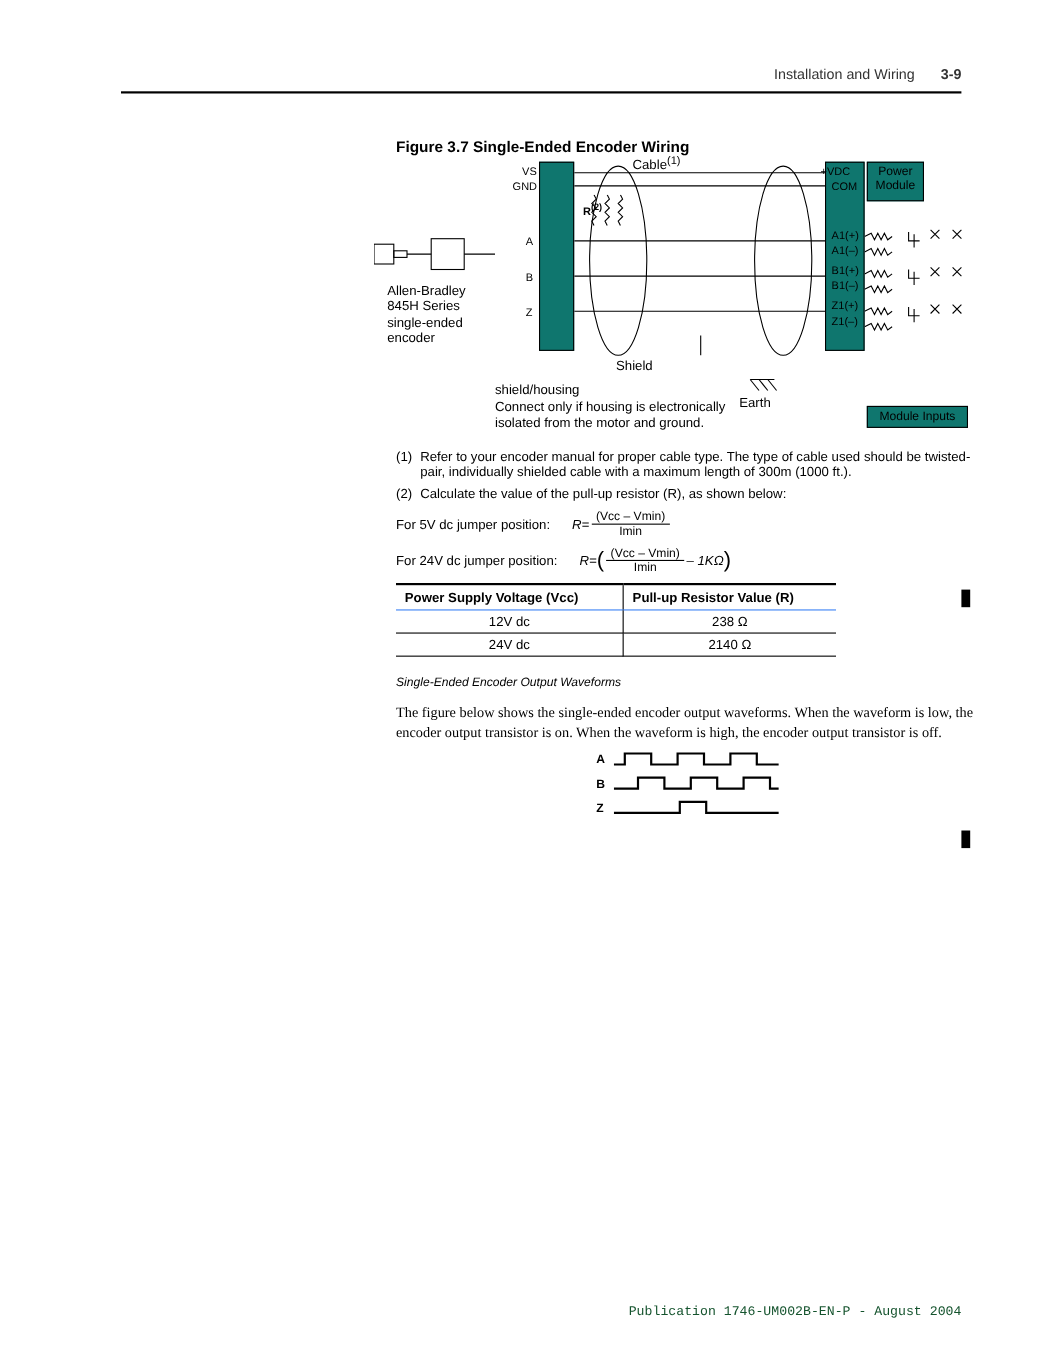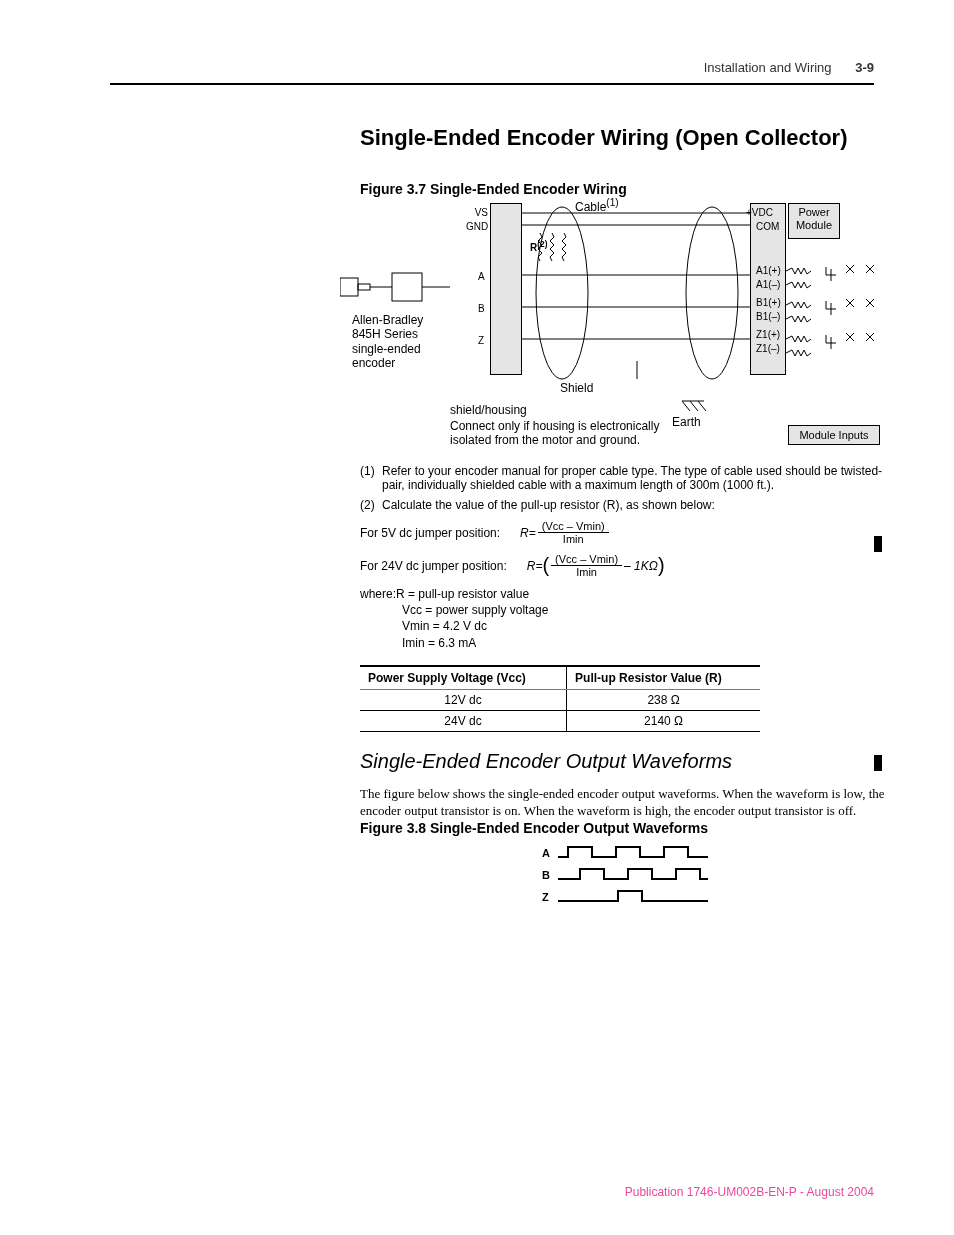--- a/index.html
+++ b/index.html
@@ -105,70 +105,69 @@
   }
   table.data td {
     border-bottom: 1px solid #000;
     padding: 3px 8px;
     text-align: center;
   }
   table.data th:first-child, table.data td:first-child { border-right: 1px solid #000; }
   .subhead {
     font-family: Helvetica, Arial, sans-serif;
     font-style: italic;
-    font-size: 20px;
+    font-size: 11px;
     margin: 14px 0 12px 0;
   }
   .body-serif {
     font-family: "Times New Roman", serif;
     font-size: 13px;
     line-height: 1.35;
   }
   .waveforms {
     width: 180px;
     margin: 6px auto 0 auto;
     font-family: Helvetica, Arial, sans-serif;
     font-size: 11px;
   }
   .wave-row { display: flex; align-items: center; height: 22px; }
   .wave-row .lbl { width: 16px; font-weight: bold; }
   .publine {
     position: absolute;
     bottom: 36px;
     right: 80px;
-    font-family: Liberation Sans, sans-serif;
-    font-size: 12px;
-    color: #ec4899;
+    font-family: Liberation Mono, monospace;
+    font-size: 12px;
+    color: #14532d;
   }
   .sidemark {
     position: absolute;
     right: 72px;
     width: 8px; height: 16px;
     background: #000;
   }
   
-  .box-outline { border: 1px solid #000; position: absolute; background: #e5e5e5; }
+  .box-outline { border: 1px solid #000; position: absolute; background: #0f766e; }
 </style>
 </head>
 <body>
 
 <div class="page">
 
   <div class="running-head">
     <span>Installation and Wiring</span>
     <span class="pnum">3-9</span>
   </div>
   <hr class="rule-top">
 
   <div class="sidemark" style="top:536px"></div>
   <div class="sidemark" style="top:755px"></div>
 
   <div class="content">
 
-    <div class="h1">Single-Ended Encoder Wiring (Open Collector)</div>
 
     <div class="figcap">Figure 3.7 Single-Ended Encoder Wiring</div>
 
     <div class="diagram-box">
 
       <svg width="110" height="50" style="position:absolute; left:-20px; top:60px">
         <rect x="0" y="15" width="18" height="18" fill="none" stroke="#000"></rect>
         <rect x="18" y="21" width="12" height="6" fill="none" stroke="#000"></rect>
         <line x1="30" y1="24" x2="52" y2="24" stroke="#000"></line>
         <rect x="52" y="10" width="30" height="28" fill="none" stroke="#000"></rect>
@@ -293,26 +292,20 @@
       <span class="eqital">R=</span>
       <span style="font-size:20px">(</span>
       <span class="frac">
         <span class="num">(Vcc – Vmin)</span>
         <span class="den">Imin</span>
       </span>
       <span class="eqital"> – 1KΩ</span>
       <span style="font-size:20px">)</span>
     </div>
 
-    <div class="where">
-      <div>where:R = pull-up resistor value</div>
-      <div class="ind">Vcc = power supply voltage</div>
-      <div class="ind">Vmin = 4.2 V dc</div>
-      <div class="ind">Imin = 6.3 mA</div>
-    </div>
 
     <table class="data">
       <thead>
         <tr>
           <th>Power Supply Voltage (Vcc)</th>
           <th>Pull-up Resistor Value (R)</th>
         </tr>
       </thead>
       <tbody>
         <tr>
@@ -322,21 +315,20 @@
         <tr>
           <td>24V dc</td>
           <td>2140 Ω</td>
         </tr>
       </tbody>
     </table>
 
     <div class="subhead">Single-Ended Encoder Output Waveforms</div>
     <div class="body-serif">The figure below shows the single-ended encoder output waveforms. When the waveform is low, the encoder output transistor is on. When the waveform is high, the encoder output transistor is off.</div>
 
-    <div class="figcap">Figure 3.8 Single-Ended Encoder Output Waveforms</div>
     <div class="waveforms">
       <div class="wave-row">
         <span class="lbl">A</span>
         <svg width="150" height="20">
           <path d="M0 14 h10 v-10 h24 v10 h24 v-10 h24 v10 h24 v-10 h24 v10 h20" stroke="#000" fill="none" stroke-width="2"></path>
         </svg>
       </div>
       <div class="wave-row">
         <span class="lbl">B</span>
         <svg width="150" height="20">

